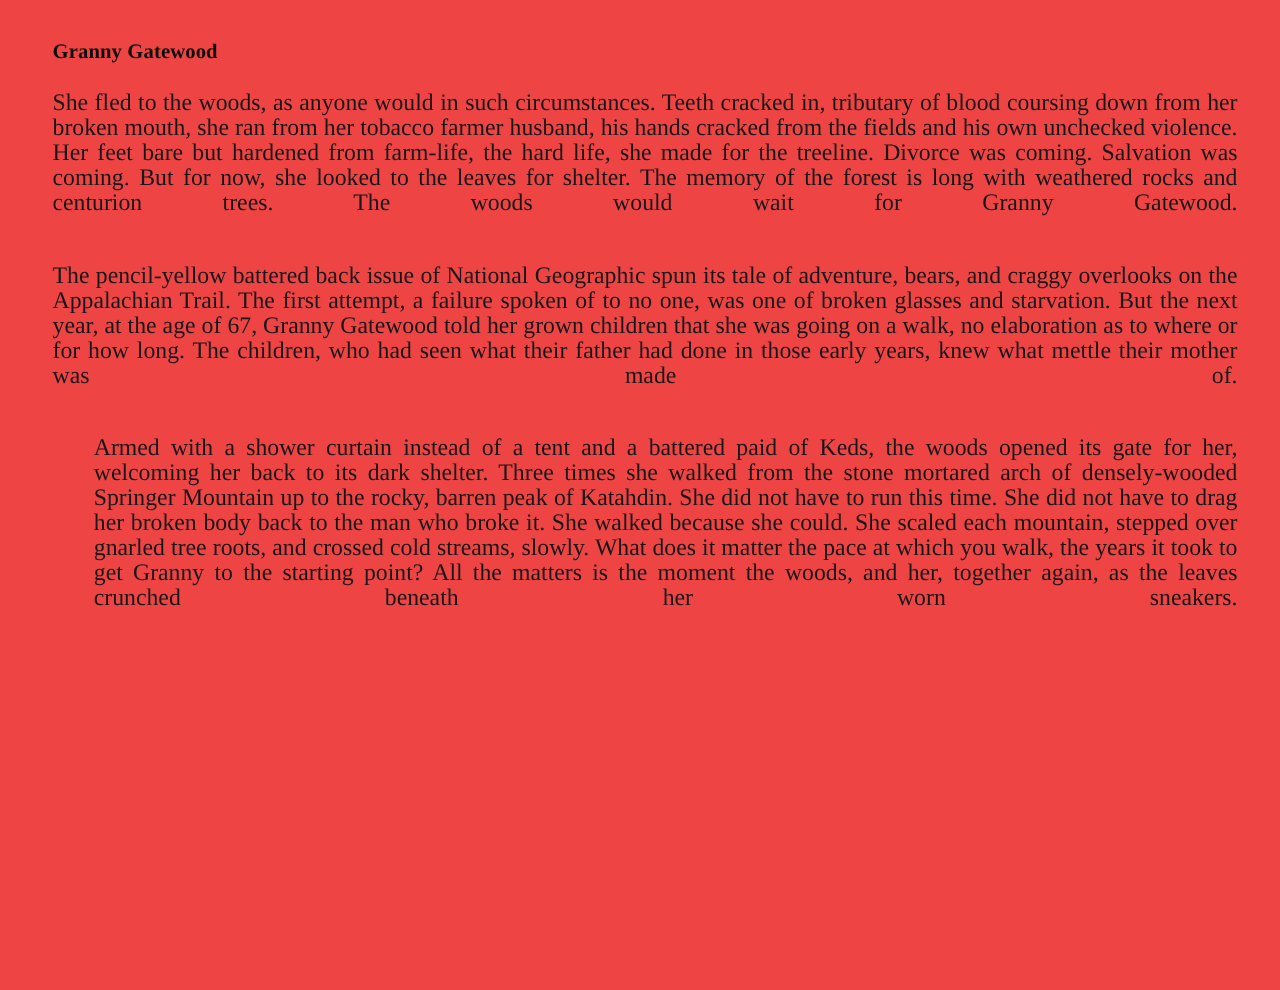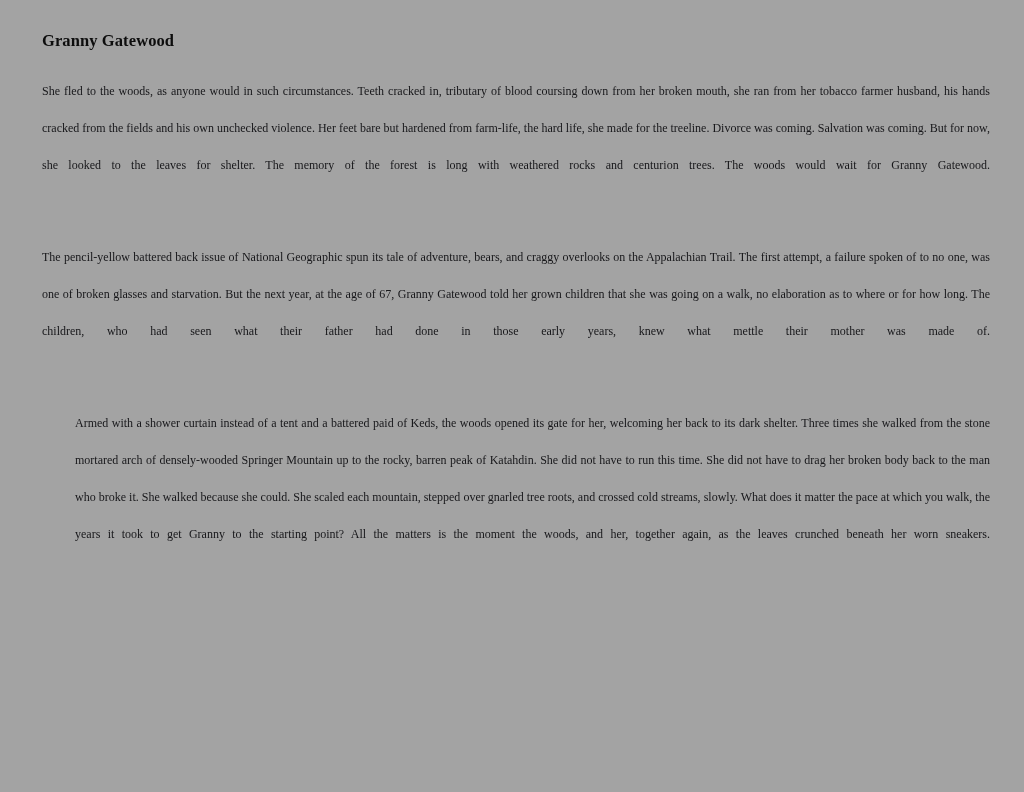--- a/index.html
+++ b/index.html
@@ -13,35 +13,35 @@
     height: 792px;
     font-family: "Liberation Serif", "DejaVu Serif", serif;
     color: #111111;
     -webkit-font-smoothing: antialiased;
     overflow: hidden;
   }
   .page {
     box-sizing: border-box;
     width: 1024px;
     height: 792px;
-    background: #a3a3a3;
+    background: #ef4444;
     padding: 30px 34px 0 42px;
   }
   .doc-title {
     font-size: 16.5px;
     font-weight: bold;
     line-height: 1.3;
     letter-spacing: 0.1px;
     margin: 0 0 22px 0;
     color: #0d0d0d;
   }
   .body-text {
     margin: 0 0 18px 0;
-    font-size: 12px;
-    line-height: 37px;
+    font-size: 19px;
+    line-height: 20px;
     text-align: justify;
     text-justify: inter-word;
     color: #17171a;
     hyphens: none;
     -webkit-hyphens: none;
   }
   .body-text:last-of-type {
     margin-bottom: 0;
     margin-left: 33px;
   }

